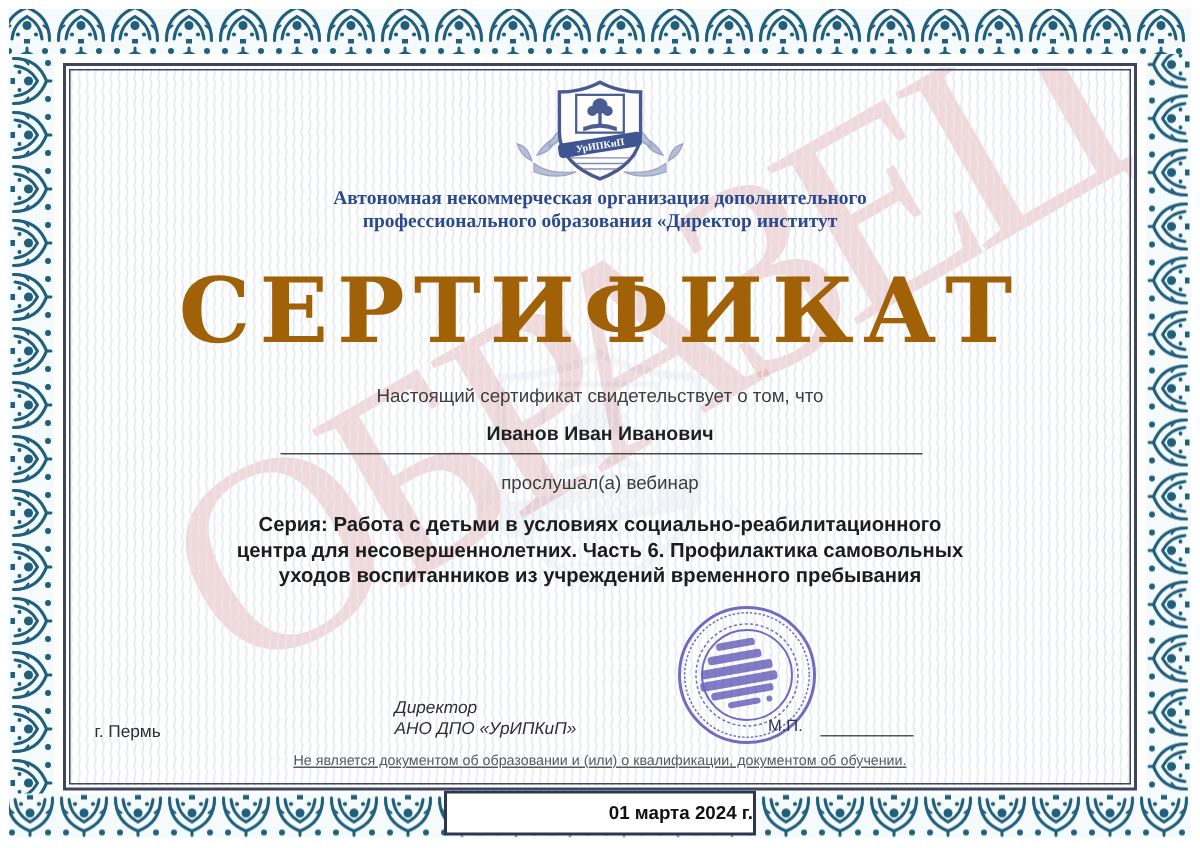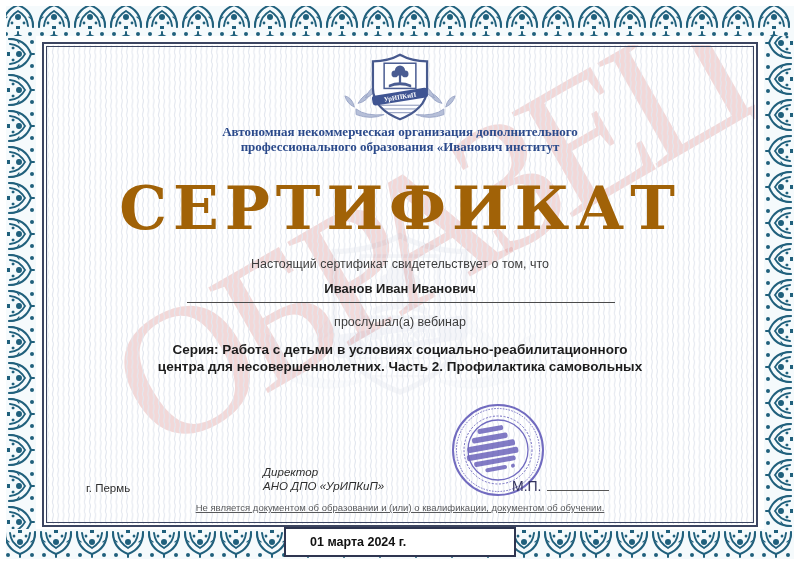--- a/index.html
+++ b/index.html
@@ -19,27 +19,27 @@
   .statement{top:212px;font-size:12.5px;}
   .name{top:236px;font-size:13px;font-weight:700;color:#1f1f1f;}
   .name-line{position:absolute;left:142px;top:257px;width:428px;border-top:1px solid #4a4a4a;z-index:3;}
   .action{top:270px;font-size:12.5px;text-align:center;}
   .course{top:296px;font-size:13.5px;font-weight:700;line-height:17px;color:#1c1c1c;}
   .course span,.org span{display:block;}
   .logo{position:absolute;left:285px;top:6px;z-index:3;}
   .stamp{position:absolute;left:405px;top:357px;z-index:3;opacity:.88;}
   .director{position:absolute;left:218px;top:421px;font-size:11.5px;line-height:13.5px;color:#2e2e2e;text-align:left;z-index:4;font-style:italic;}
   .director span{display:block;}
-  .city{position:absolute;left:18px;top:437px;font-size:11.5px;color:#2e2e2e;z-index:4;padding-left:23px;}
-  .mp{position:absolute;left:467px;top:433px;font-size:14px;color:#31315c;z-index:4;}
+  .city{position:absolute;left:18px;top:437px;font-size:11.5px;color:#2e2e2e;z-index:4;}
+  .mp{position:absolute;left:467px;top:433px;font-size:11px;color:#31315c;z-index:4;}
   .sig-line{position:absolute;left:502px;top:445px;width:62px;border-top:1.4px solid #555;z-index:4;}
   .disclaimer{top:457px;font-size:9.5px;color:#58595b;text-decoration:underline;}
   .date-box{position:absolute;left:50%;top:527px;transform:translateX(-50%);width:204px;height:26px;
-            background:#fff;border:2px solid #2e3550;z-index:6;text-align:left;line-height:26px;
-            font-size:12.5px;font-weight:700;color:#111;padding-left:24px;}
+            background:#fff;border:2px solid #2e3550;z-index:6;text-align:right;line-height:26px;
+            font-size:12.5px;font-weight:700;color:#111;}
 </style>
 </head>
 <body>
 
 <div class="cert">
 
   <svg class="border-svg" width="800" height="565">
     <defs>
       <pattern id="orn" width="36" height="30" patternUnits="userSpaceOnUse">
         <rect width="36" height="30" fill="#f5fafc"></rect>
@@ -119,35 +119,36 @@
       </g>
       <rect width="710" height="479" fill="url(#wav)"></rect>
     </svg>
 
     <svg class="logo" width="140" height="73" viewBox="0 0 150 78">
       <use href="#logo-sym"></use>
     </svg>
 
     <div class="txt org">
       <span>Автономная некоммерческая организация дополнительного</span>
-      <span>профессионального образования «Иванович институт</span>
+      <span>профессионального образования «Директор институт</span>
     </div>
 
     <div class="txt title">СЕРТИФИКАТ</div>
 
     <div class="txt statement">Настоящий сертификат свидетельствует о том, что</div>
 
     <div class="txt name">Иванов Иван Иванович</div>
     <div class="name-line"></div>
 
     <div class="txt action">прослушал(а) вебинар</div>
 
     <div class="txt course">
       <span>Серия: Работа с детьми в условиях социально-реабилитационного</span>
-      <span>центра для несовершеннолетних. Часть 2. Профилактика самовольных</span>
+      <span>центра для несовершеннолетних. Часть 6. Профилактика самовольных</span>
+      <span>уходов воспитанников из учреждений временного пребывания</span>
     </div>
 
     <svg class="stamp" width="96" height="96" viewBox="0 0 96 96">
       <g stroke="#5f58b8" fill="none">
         <circle cx="48" cy="48" r="45" stroke-width="2"></circle>
         <circle cx="48" cy="48" r="41.5" stroke-width="1" stroke-dasharray="1.6 1.3"></circle>
         <circle cx="48" cy="48" r="34" stroke-width="1" stroke-dasharray="2 1.6"></circle>
         <circle cx="48" cy="48" r="30" stroke-width="1.3"></circle>
       </g>
       <g transform="rotate(-10 48 48)" fill="#584fb2" fill-opacity="0.85">

